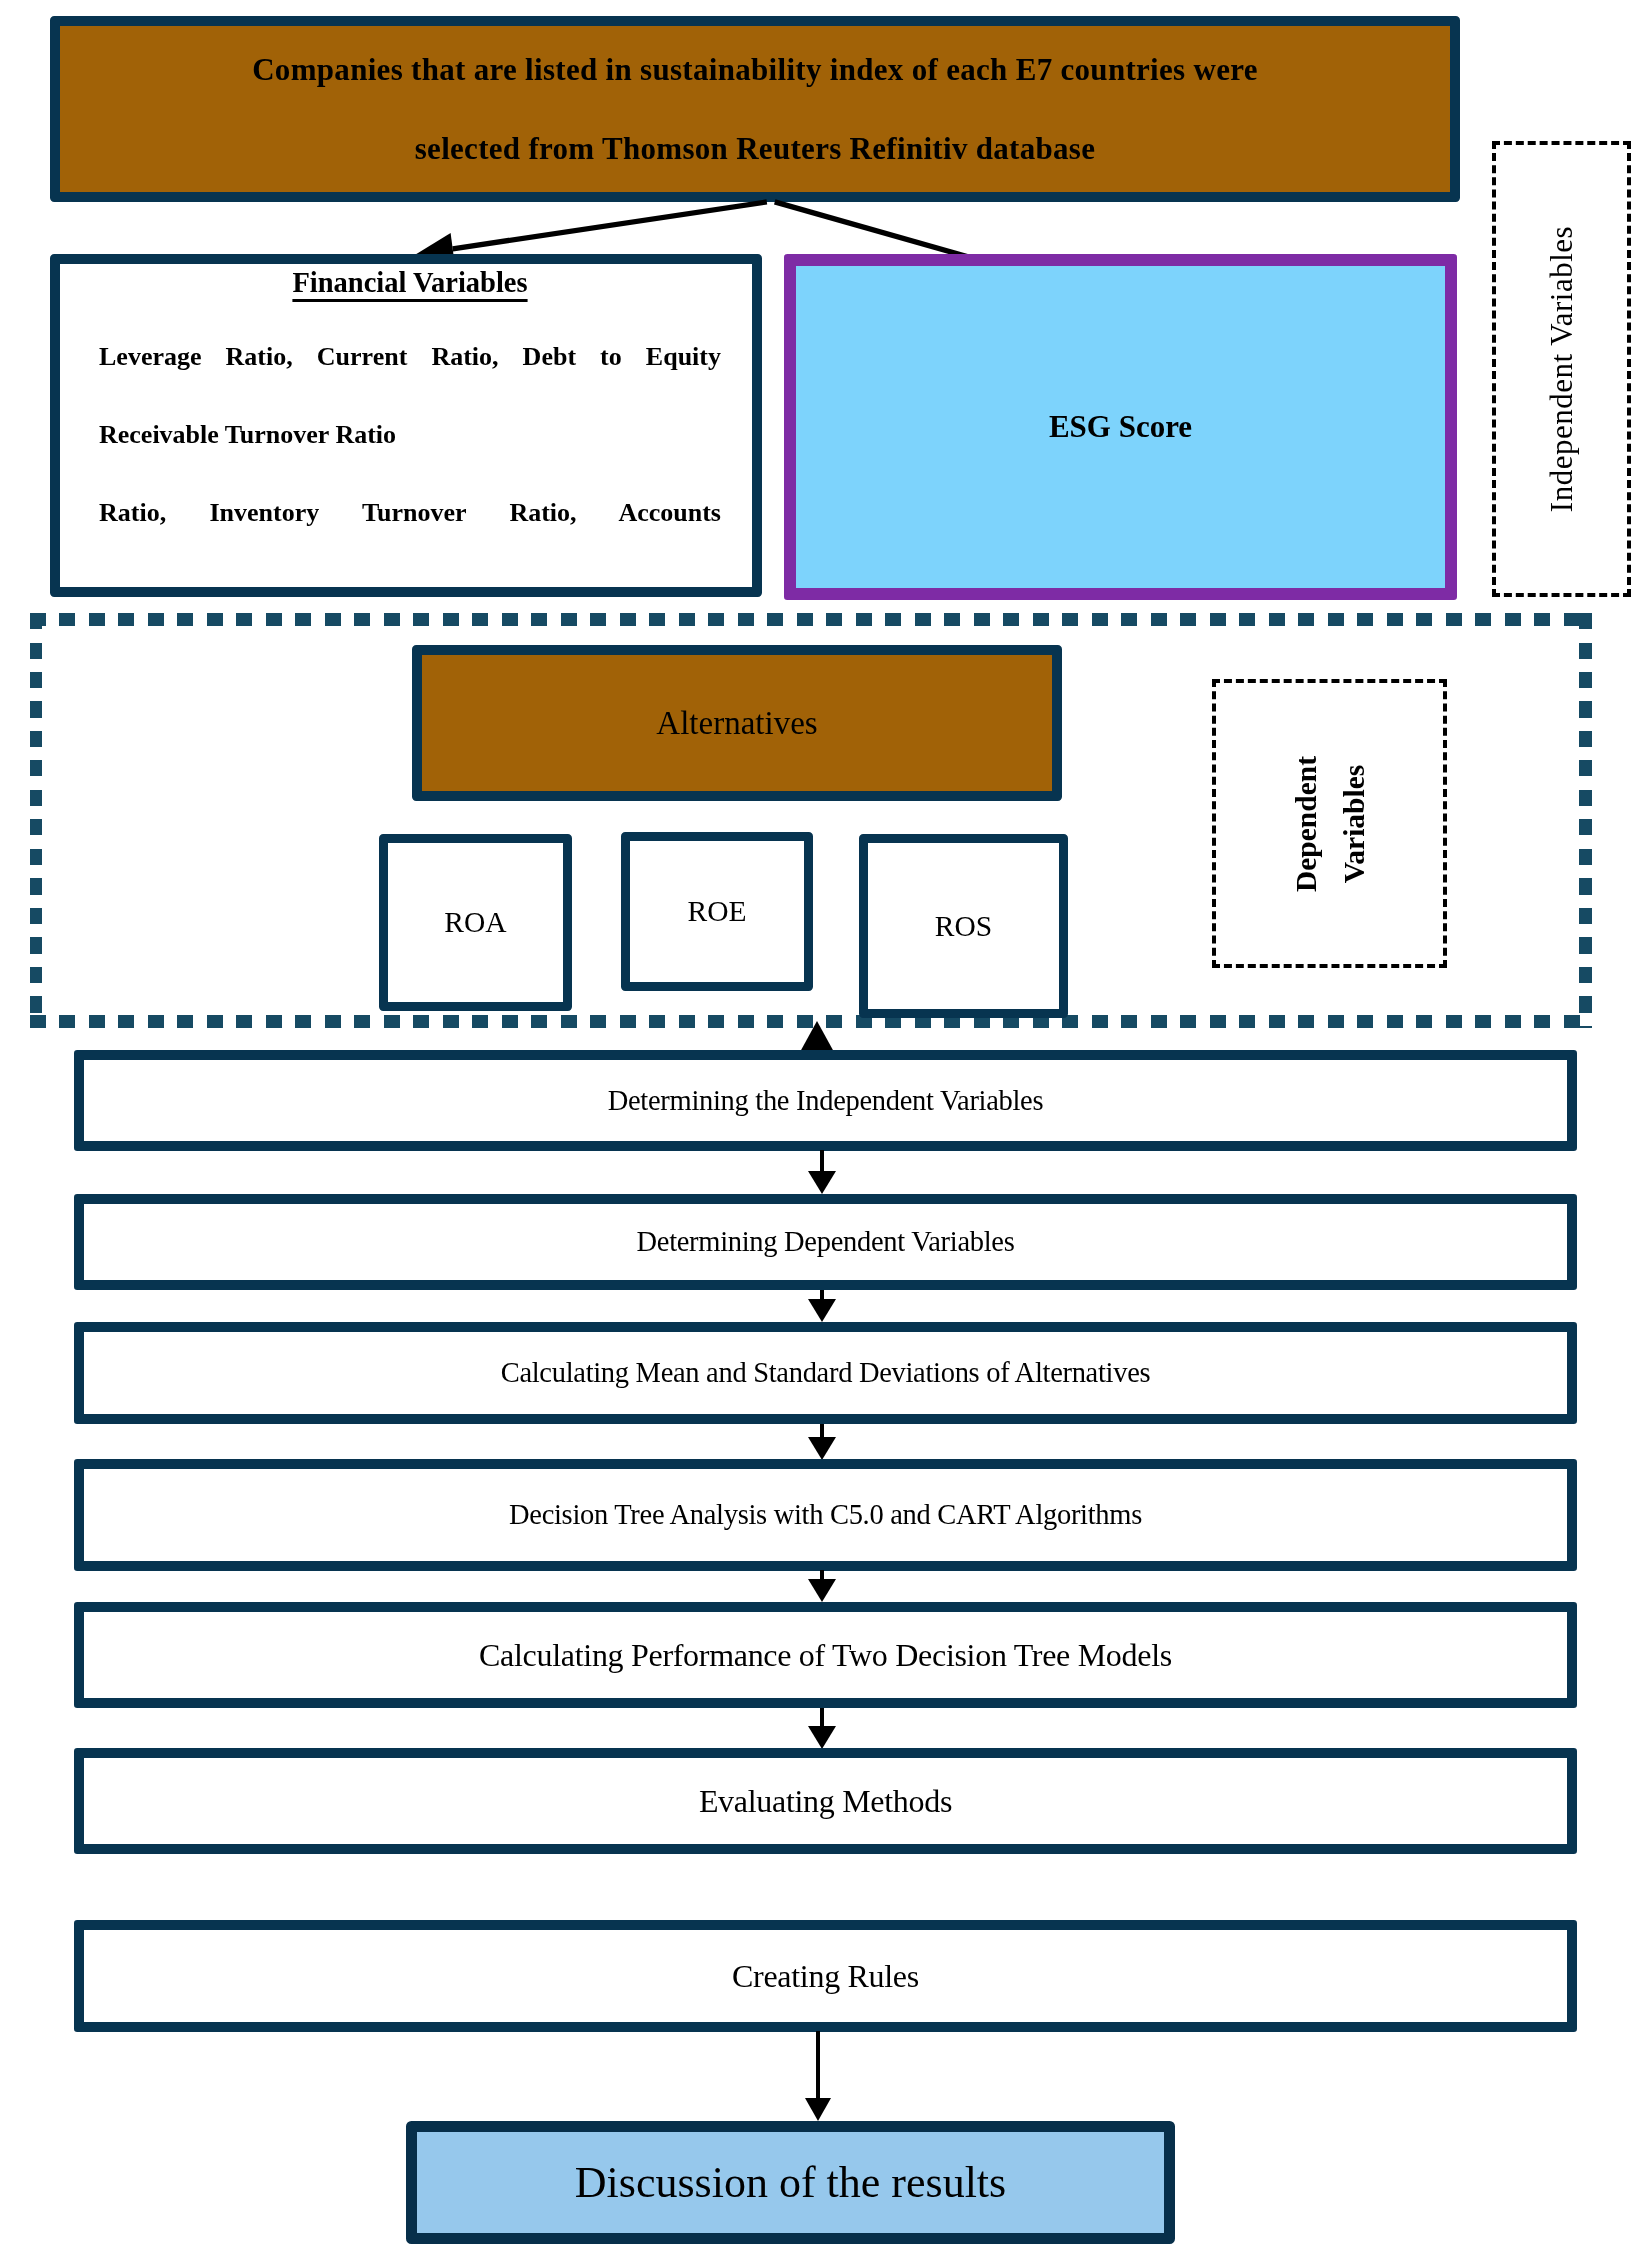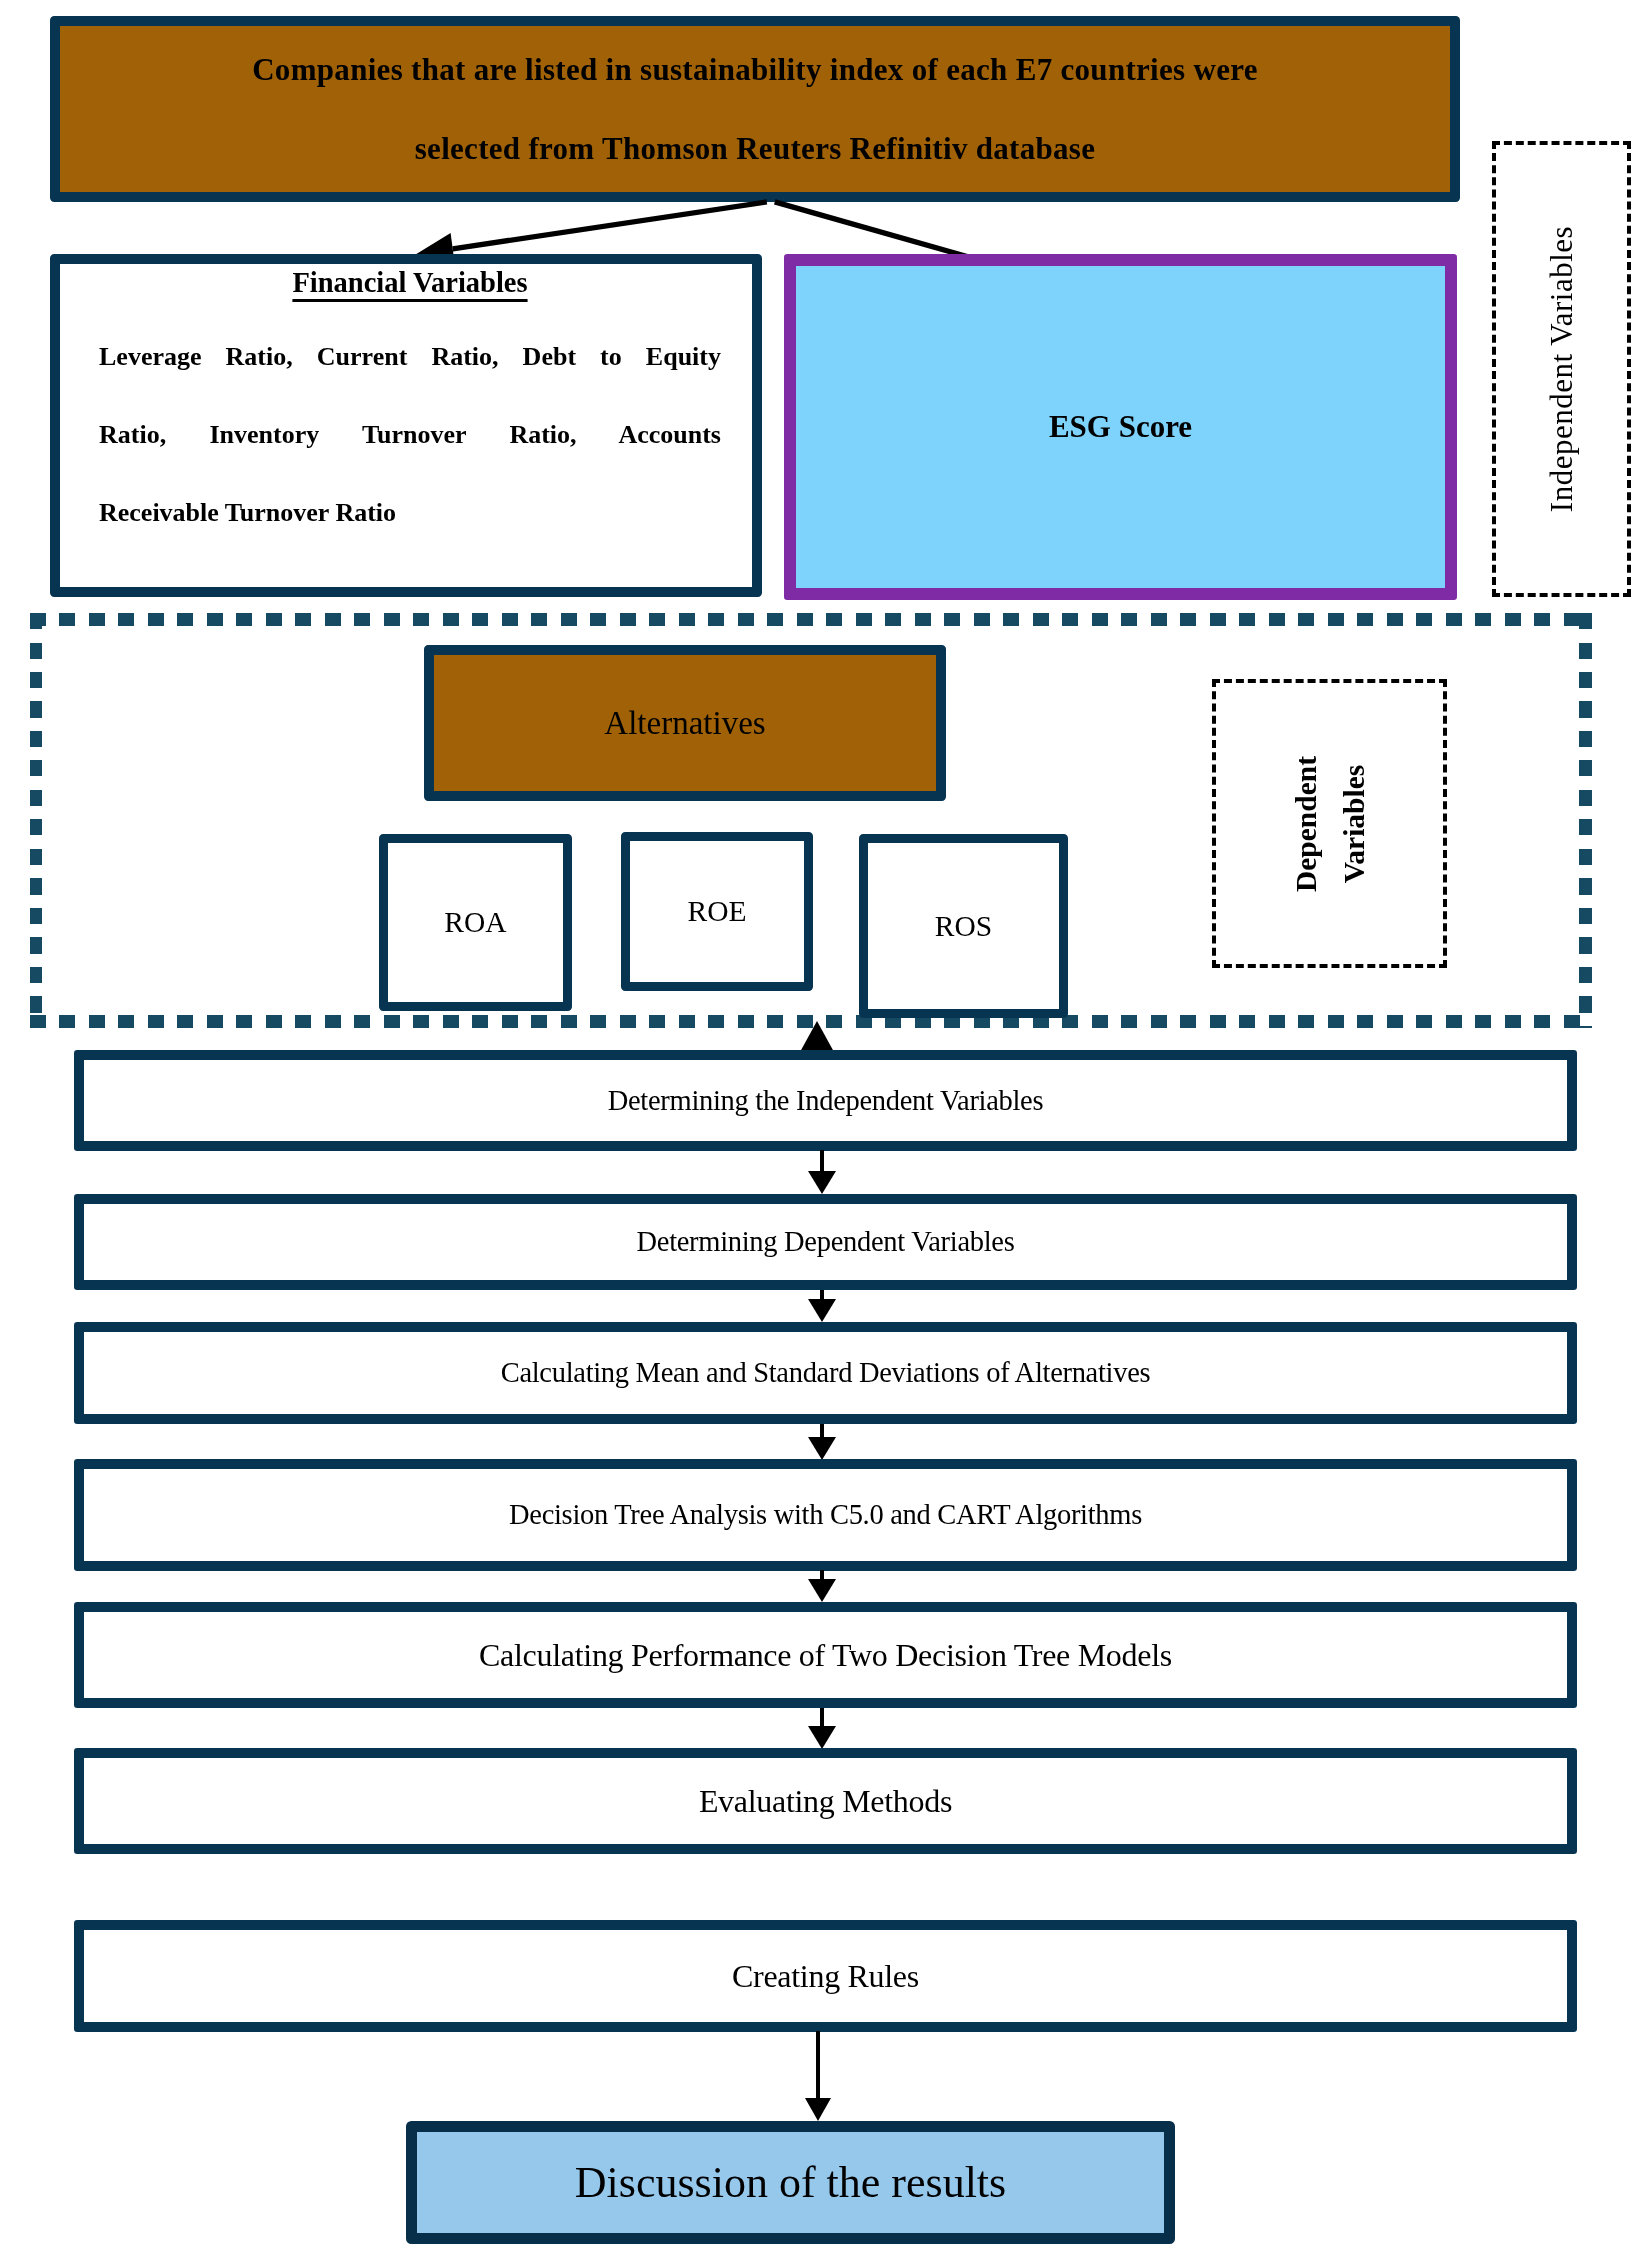--- a/index.html
+++ b/index.html
@@ -56,42 +56,42 @@
     <polygon points="790,482 855,442 863,502" fill="#000"></polygon>
     <line x1="1470" y1="383" x2="1998" y2="533" stroke="#000" stroke-width="10"></line>
     <polygon points="2065,552 1990,562 2006,504" fill="#000"></polygon>
   </svg>
 
   <div class="abs navy-box" style="left:50px;top:254px;width:712px;height:343px;align-items:flex-start;">
     <div style="width:100%;margin-left:8px;">
       <div class="fin-title">Financial Variables</div>
       <div style="margin-top:19px;">
         <div class="fin-line j">Leverage Ratio, Current Ratio, Debt to Equity</div>
+        <div class="fin-line">Receivable Turnover Ratio</div>
         <div class="fin-line j">Ratio, Inventory Turnover Ratio, Accounts</div>
-        <div class="fin-line">Receivable Turnover Ratio</div>
       </div>
     </div>
   </div>
 
   <div class="abs purple-box" style="left:784px;top:254px;width:673px;height:346px;">
     <div class="esg-label">ESG Score</div>
   </div>
 
   <div class="abs dash-box" style="left:1492px;top:141px;width:139px;height:456px;">
     <div class="vcenter indep-label">Independent Variables</div>
   </div>
 
   <div class="abs" style="left:29.5px;top:613px;width:1562px;height:415px;">
     <div class="abs dot-strip-h" style="left:0;top:0;width:100%;"></div>
     <div class="abs dot-strip-h" style="left:0;bottom:0;width:100%;"></div>
     <div class="abs dot-strip-v" style="left:0;top:0;height:100%;"></div>
     <div class="abs dot-strip-v" style="right:0;top:0;height:100%;"></div>
   </div>
 
-  <div class="abs navy-box cream" style="left:424px;top:645px;width:522px;height:156px;text-align:center;">
+  <div class="abs navy-box cream" style="left:412px;top:645px;width:650px;height:156px;text-align:center;">
     <div class="alt-label">Alternatives</div>
   </div>
 
   <div class="abs navy-box" style="left:379px;top:834px;width:193px;height:177px;border-width:9.5px;">
     <div class="ratio-label">ROA</div>
   </div>
   <div class="abs navy-box" style="left:621px;top:832px;width:192px;height:159px;border-width:9.5px;">
     <div class="ratio-label">ROE</div>
   </div>
   <div class="abs navy-box" style="left:859px;top:834px;width:209px;height:184px;border-width:9.5px;">

